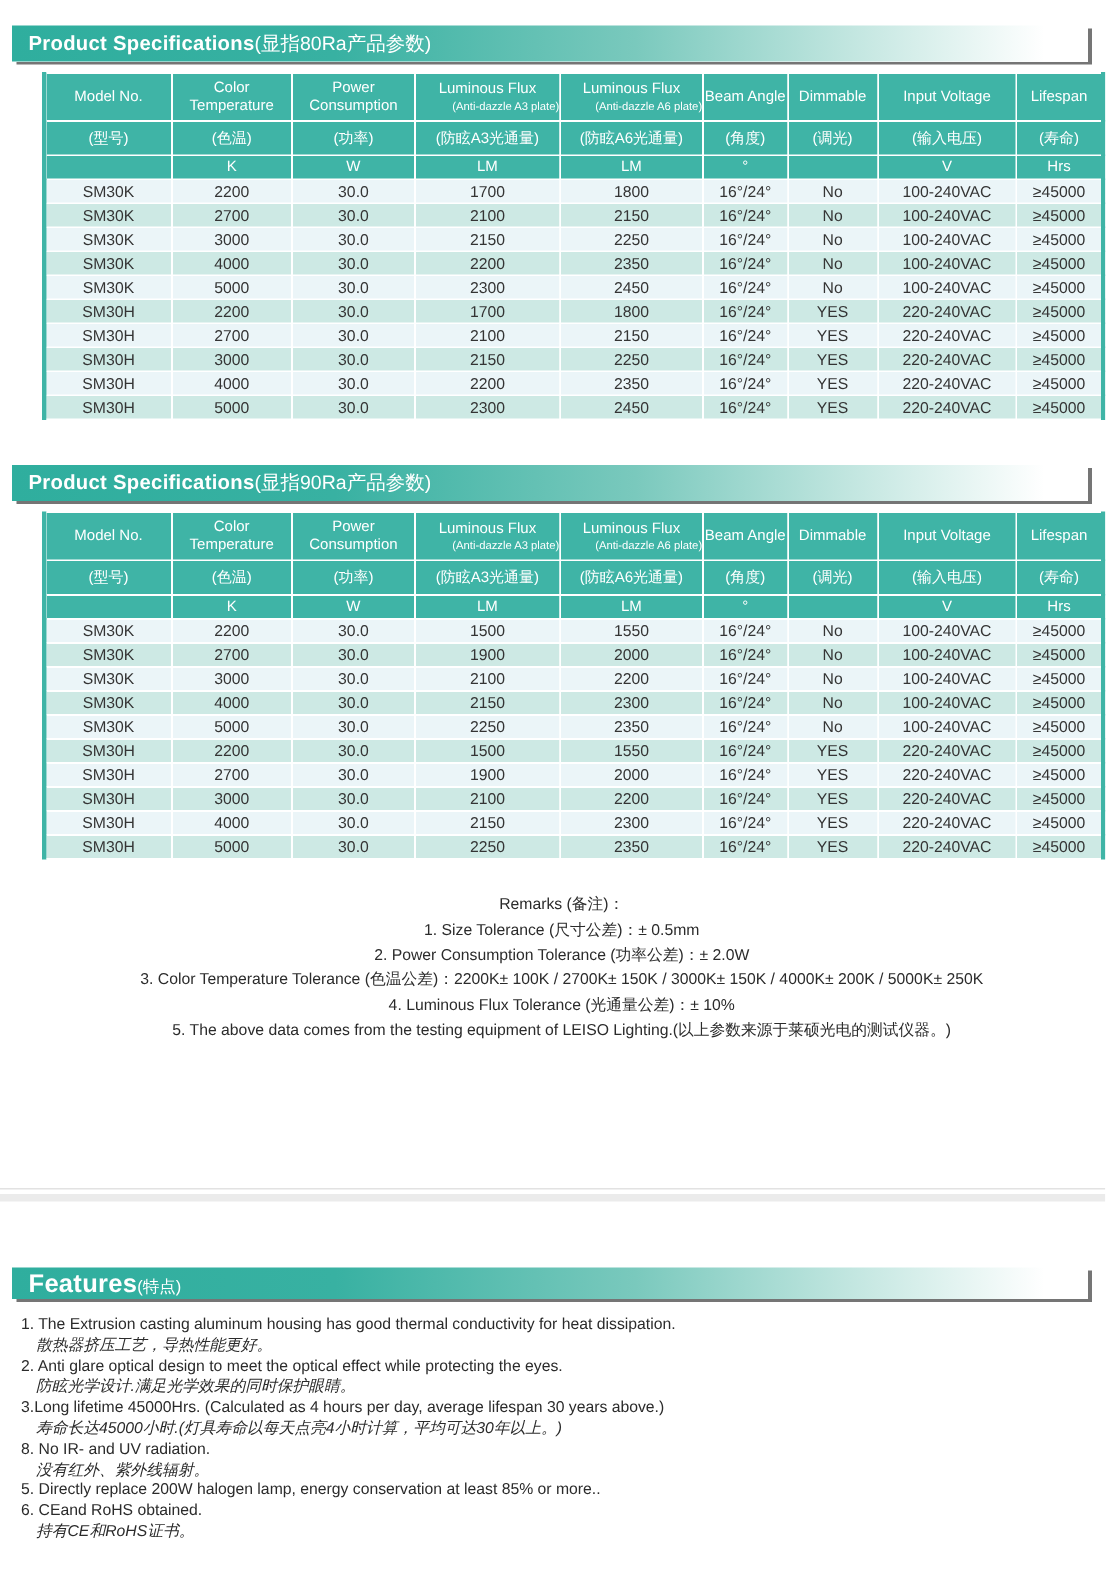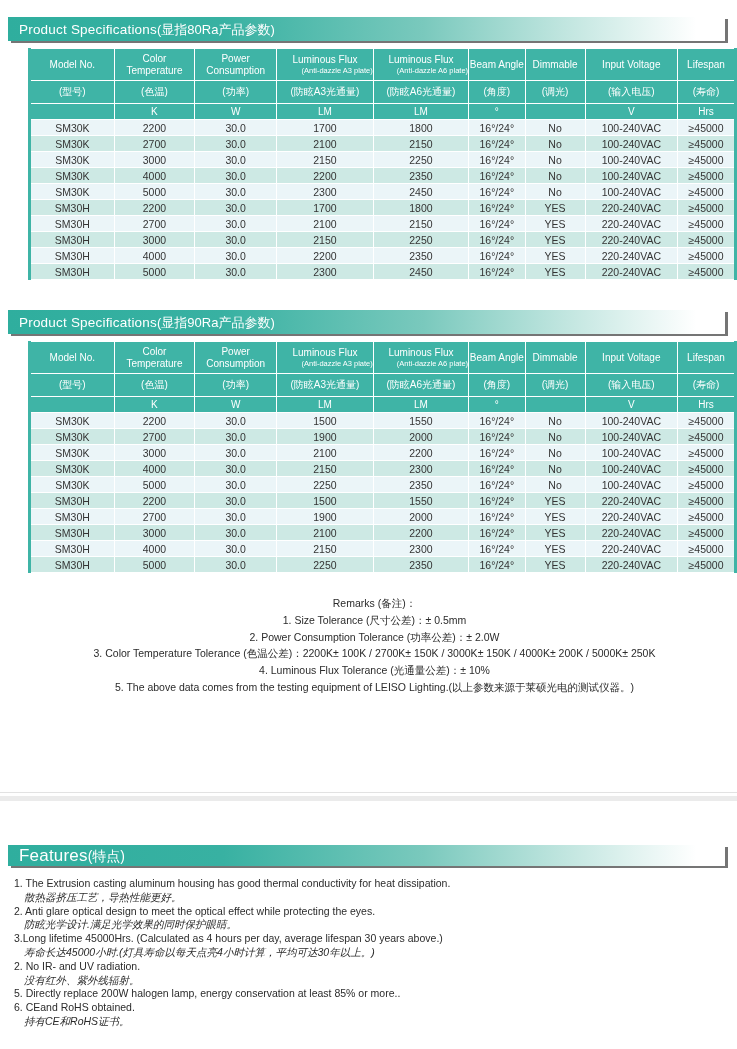--- a/index.html
+++ b/index.html
@@ -4,25 +4,25 @@
 <style>
   html,body{margin:0;padding:0;background:#fff;}
   .page{position:relative;width:737px;height:1049px;background:#ffffff;overflow:hidden;
         font-family:"Liberation Sans","DejaVu Sans",sans-serif;color:#333;}
 
   
   .title-bar{position:absolute;left:8px;width:717px;height:24px;
     background:linear-gradient(90deg,#2fae9e 0%,#38b1a2 30%,#7ac9bd 58%,#c2e6e0 78%,#ffffff 96%);
     box-shadow:3px 2px 0 #757575;
     color:#fff;line-height:24px;white-space:nowrap;padding-left:11px;box-sizing:border-box;}
-  .tb-main{font-weight:normal;font-size:13.5px;letter-spacing:.2px;}
+  .tb-main{font-weight:bold;font-size:13.5px;letter-spacing:.2px;}
   .tb-sub{font-weight:normal;font-size:13px;}
   .features-bar{height:21px;line-height:21px;}
   .features-bar .tb-main{font-size:17px;margin-top:16px;}
-  .features-bar .tb-sub{font-size:14px;}
+  .features-bar .tb-sub{font-size:11px;}
 
   
   table.spec{position:absolute;left:28px;width:709px;border-collapse:collapse;table-layout:fixed;
     border-left:3px solid #3fb4a6;border-right:3px solid #3fb4a6;}
   table.spec th,table.spec td{border:1px solid #ffffff;text-align:center;vertical-align:middle;
     padding:0;overflow:hidden;}
   table.spec thead th{background:#3fb4a6;color:#ffffff;font-weight:normal;}
   tr.hrow1{height:32px;}
   tr.hrow2{height:23px;}
   tr.hrow3{height:16px;}
@@ -449,21 +449,21 @@
       </div>
       <div>
         <div class="feat-en">2. Anti glare optical design to meet the optical effect while protecting the eyes.</div>
         <div class="feat-cn">防眩光学设计.满足光学效果的同时保护眼睛。</div>
       </div>
       <div>
         <div class="feat-en">3.Long lifetime 45000Hrs. (Calculated as 4 hours per day, average lifespan 30 years above.)</div>
         <div class="feat-cn">寿命长达45000小时.(灯具寿命以每天点亮4小时计算，平均可达30年以上。)</div>
       </div>
       <div>
-        <div class="feat-en">2. No IR- and UV radiation.</div>
+        <div class="feat-en">8. No IR- and UV radiation.</div>
         <div class="feat-cn">没有红外、紫外线辐射。</div>
       </div>
       <div>
         <div class="feat-en">5. Directly replace 200W halogen lamp, energy conservation at least 85% or more..</div>
       </div>
       <div>
         <div class="feat-en">6. CEand RoHS obtained.</div>
         <div class="feat-cn">持有CE和RoHS证书。</div>
       </div>
     </div>

